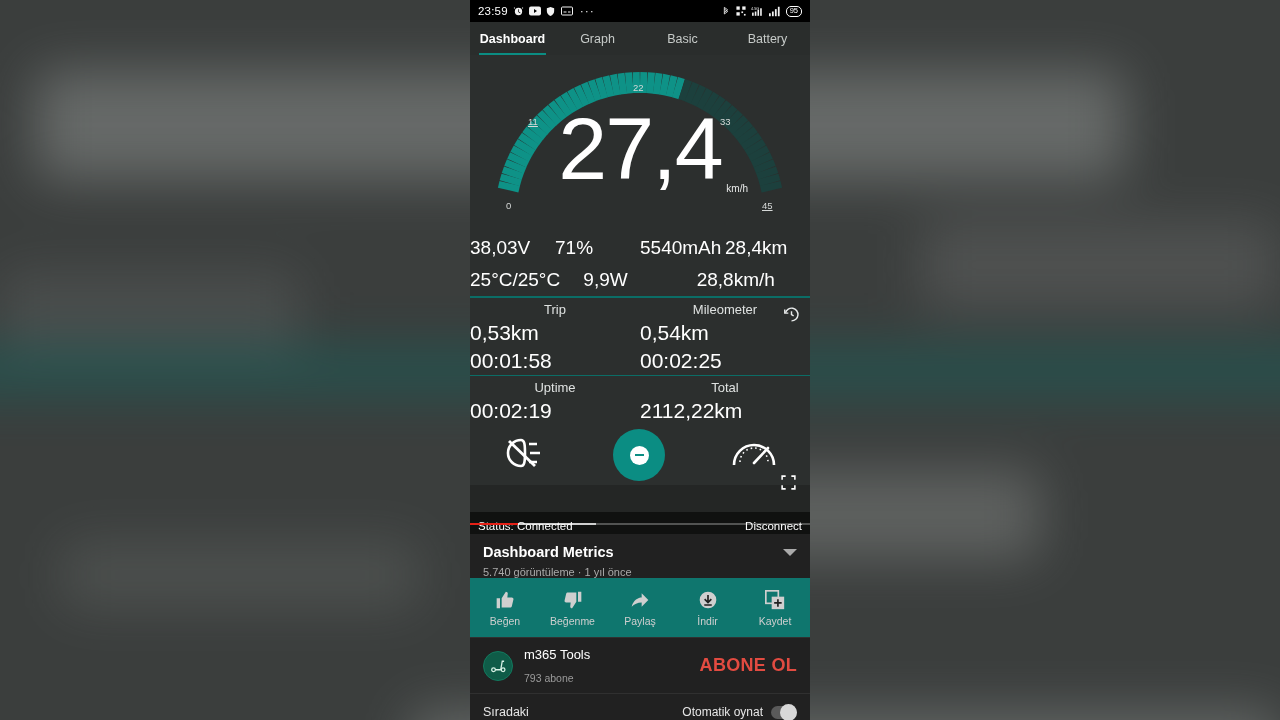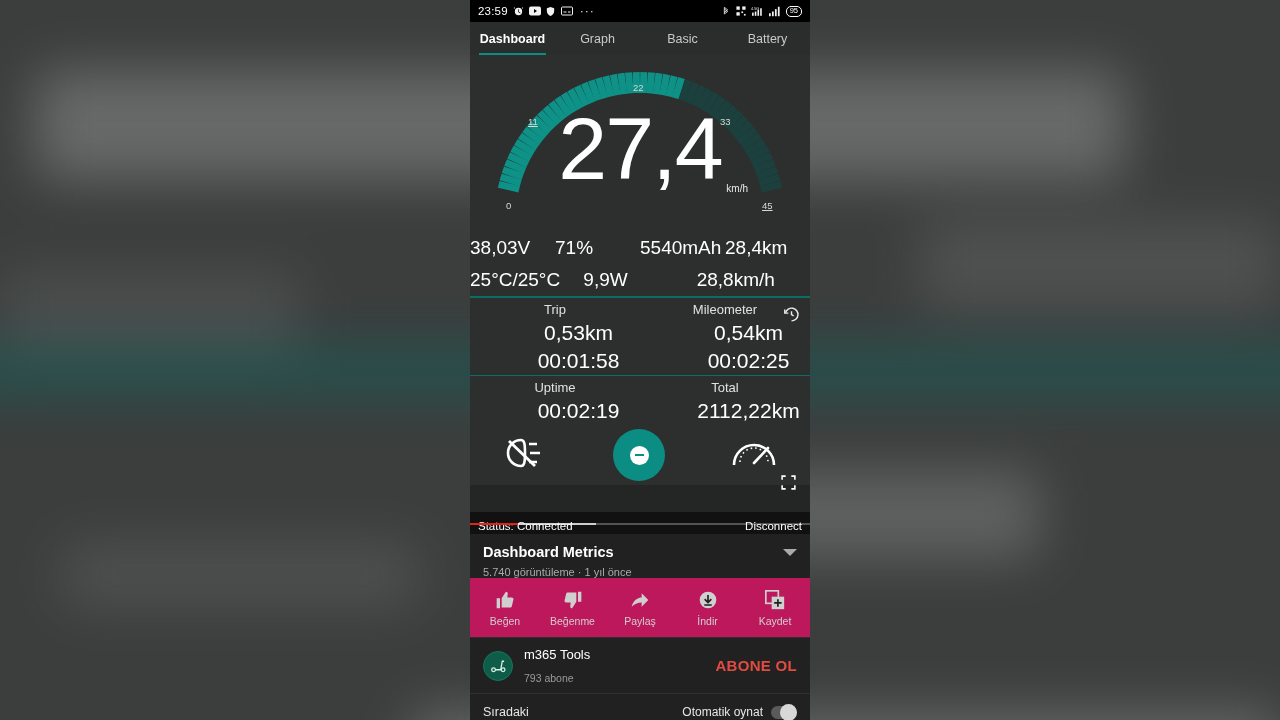--- a/index.html
+++ b/index.html
@@ -82,21 +82,21 @@
   }
   .mrow span{ flex:1; text-align:left; white-space:nowrap; }
   .mrow.r1{ padding-top:2px; }
   .sep-teal{ height:1.5px; background:#0b6d66; }
 
   
   .block{ background:#2c2f2e; position:relative; }
   .b-head{ display:flex; color:#dfe2e1; font-size:13px; padding:4px 0 2px; }
   .b-head span{ flex:1; text-align:center; }
   .b-val{ display:flex; color:#fff; font-size:21px; padding:2px 0; }
-  .b-val span{ flex:1; text-align:center;padding-left:47px; }
+  .b-val span{ flex:1; text-align:left; }
   .hist-ico{ position:absolute; right:10px; top:8px; width:17px; height:17px; }
 
   
   .iconrow{
     display:flex; align-items:center; justify-content:space-around;
     height:60px; background:#2c2f2e; position:relative;
   }
   .pwr{
     width:52px; height:52px; border-radius:50%; background:#0b8d83;
     display:flex; align-items:center; justify-content:center;
@@ -123,36 +123,36 @@
   .progress .loaded{ position:absolute; left:14%; top:0; height:100%; width:23%; background:rgba(255,255,255,.72);}
 
   
   .ymeta{ background:#212121; padding:10px 13px 0; }
   .ytitle-row{ display:flex; align-items:flex-start; }
   .ytitle{ color:#fff; font-size:14.5px; font-weight:bold; flex:1; }
   .caret{ width:0;height:0;border-left:7px solid transparent;border-right:7px solid transparent;
           border-top:7px solid #aaa; margin-top:5px; }
   .ysub{ color:#aaa; font-size:11px; margin-top:6px; }
 
-  .yactions{ display:flex; justify-content:space-between; padding:12px 6px 10px; background:#be185d;text-align:right;}
+  .yactions{ display:flex; justify-content:space-between; padding:12px 6px 10px; background:#0f766e;text-align:right;}
   .yact{ width:58px; display:flex; flex-direction:column; align-items:center; gap:5px; }
   .yact .lbl{ color:#cfcfcf; font-size:10.5px; }
   .yact svg{ display:block; }
 
   .ysep{ height:1px; background:#303030; }
 
   .ychannel{ display:flex; align-items:center; background:#212121; padding:9px 13px; gap:11px;}
   .avatar{
     width:30px; height:30px; border-radius:50%; background:#0f5c48;
     display:flex;align-items:center;justify-content:center;
     border:1px solid #12795e;
   }
   .chname{ color:#fff; font-size:13px; }
   .chsubs{ color:#9a9a9a; font-size:10.5px; margin-top:10px; }
-  .subbtn{ margin-left:auto; color:#e24b41; font-size:15px; font-weight:bold; letter-spacing:.3px;}
+  .subbtn{ margin-left:auto; color:#e24b41; font-size:18px; font-weight:bold; letter-spacing:.3px;}
 
   .ynext{ background:#212121; display:flex; align-items:center; padding:11px 13px; gap:8px;}
   .ynext .nlabel{ color:#e6e6e6; font-size:12.5px; }
   .ynext .nauto{ color:#e6e6e6; font-size:12px; margin-left:auto; }
   .toggle{ width:26px;height:13px;border-radius:7px;background:#5a5a5a; position:relative;}
   .toggle i{ position:absolute; right:0; top:-2px; width:17px;height:17px;border-radius:50%;
              background:#d8d8d8; display:block;}
 </style>
 </head>
 <body>

